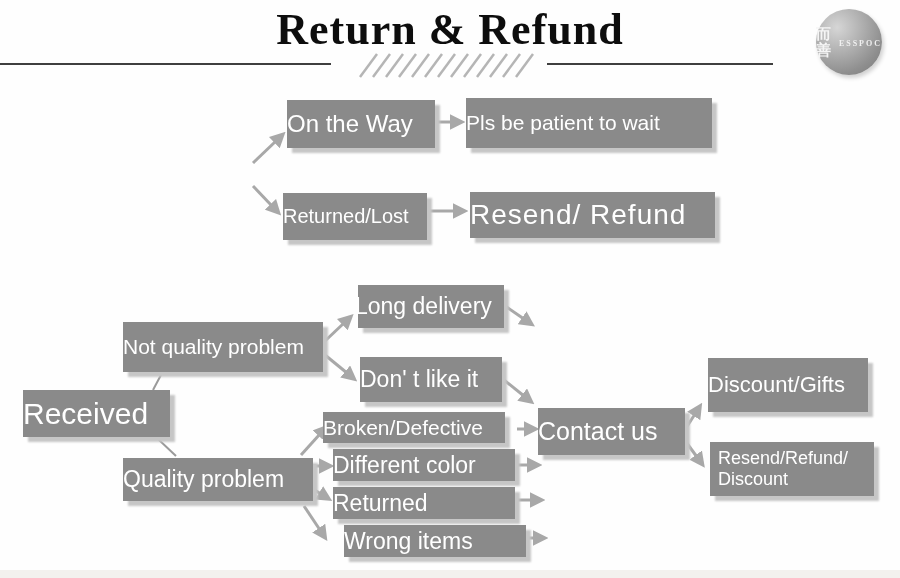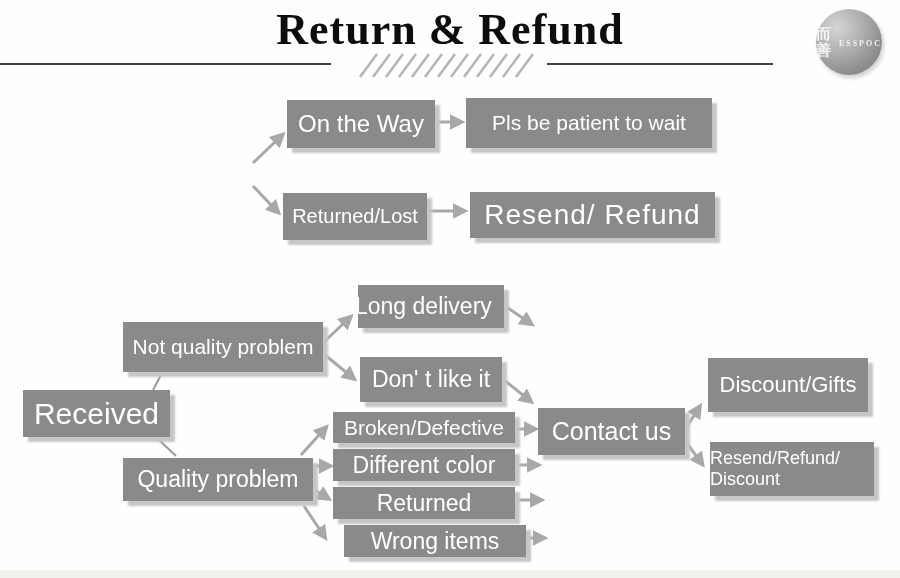--- a/index.html
+++ b/index.html
@@ -26,43 +26,43 @@
 
   
   svg.wires{position:absolute;left:0;top:0;width:900px;height:578px;pointer-events:none;}
   .arrow{stroke:var(--arrow);stroke-width:3;fill:none;}
   .thin{stroke:var(--connector);stroke-width:2;fill:none;}
   .hatch{stroke:var(--hatch);stroke-width:2.5;fill:none;}
   .ah-path{fill:var(--arrow);}
 
   
   .node{position:absolute;background:var(--box-bg);color:var(--box-text);
-        display:flex;align-items:center;justify-content:center;
+        display:flex;align-items:center;justify-content:flex-start;
         white-space:nowrap;overflow:hidden;
         box-shadow:5px 5px 2px var(--shadow);}
   .n-not-received {left:110px;top:152px;width:142px;height:46px;font-size:22px;}
   .n-on-the-way   {left:287px;top:100px;width:148px;height:48px;font-size:24px;}
   .n-pls-wait     {left:466px;top:98px; width:246px;height:50px;font-size:21px;}
   .n-returned-lost{left:283px;top:193px;width:144px;height:47px;font-size:20px;}
   .n-resend-refund{left:470px;top:192px;width:245px;height:46px;font-size:28px;letter-spacing:1px;}
   .n-received     {left:23px; top:390px;width:147px;height:47px;font-size:30px;}
   .n-nqp          {left:123px;top:322px;width:200px;height:50px;font-size:21px;}
   .n-long-delivery{left:358px;top:285px;width:146px;height:43px;font-size:23px;justify-content:flex-start;}
   .n-long-delivery span{margin-left:-3px;}
   .n-dont-like    {left:360px;top:357px;width:142px;height:45px;font-size:23px;}
   .n-qp           {left:123px;top:458px;width:190px;height:43px;font-size:23px;}
-  .n-broken       {left:333px;top:412px;width:182px;height:31px;font-size:21px;}
+  .n-broken       {left:323px;top:412px;width:182px;height:31px;font-size:21px;}
   .n-diff-color   {left:333px;top:449px;width:182px;height:32px;font-size:23px;}
   .n-shortage     {left:333px;top:487px;width:182px;height:32px;font-size:23px;}
   .n-wrong        {left:344px;top:525px;width:182px;height:32px;font-size:23px;}
   .n-contact      {left:538px;top:408px;width:147px;height:47px;font-size:25px;}
   .n-discount     {left:708px;top:358px;width:160px;height:54px;font-size:22px;}
   .n-rrd          {left:710px;top:442px;width:164px;height:54px;font-size:18px;
                    flex-direction:column;align-items:flex-start;justify-content:center;
-                   padding-left:0;line-height:1.15;box-sizing:border-box;}
+                   padding-left:8px;line-height:1.15;box-sizing:border-box;}
   .edge-strip{position:absolute;left:0;bottom:0;width:900px;height:8px;background:#f3f1ee;}
 </style>
 </head>
 <body>
 
 <div class="canvas">
 
   <div class="title">Return &amp; Refund</div>
   <div class="rule rule-left"></div>
   <div class="rule rule-right"></div>

